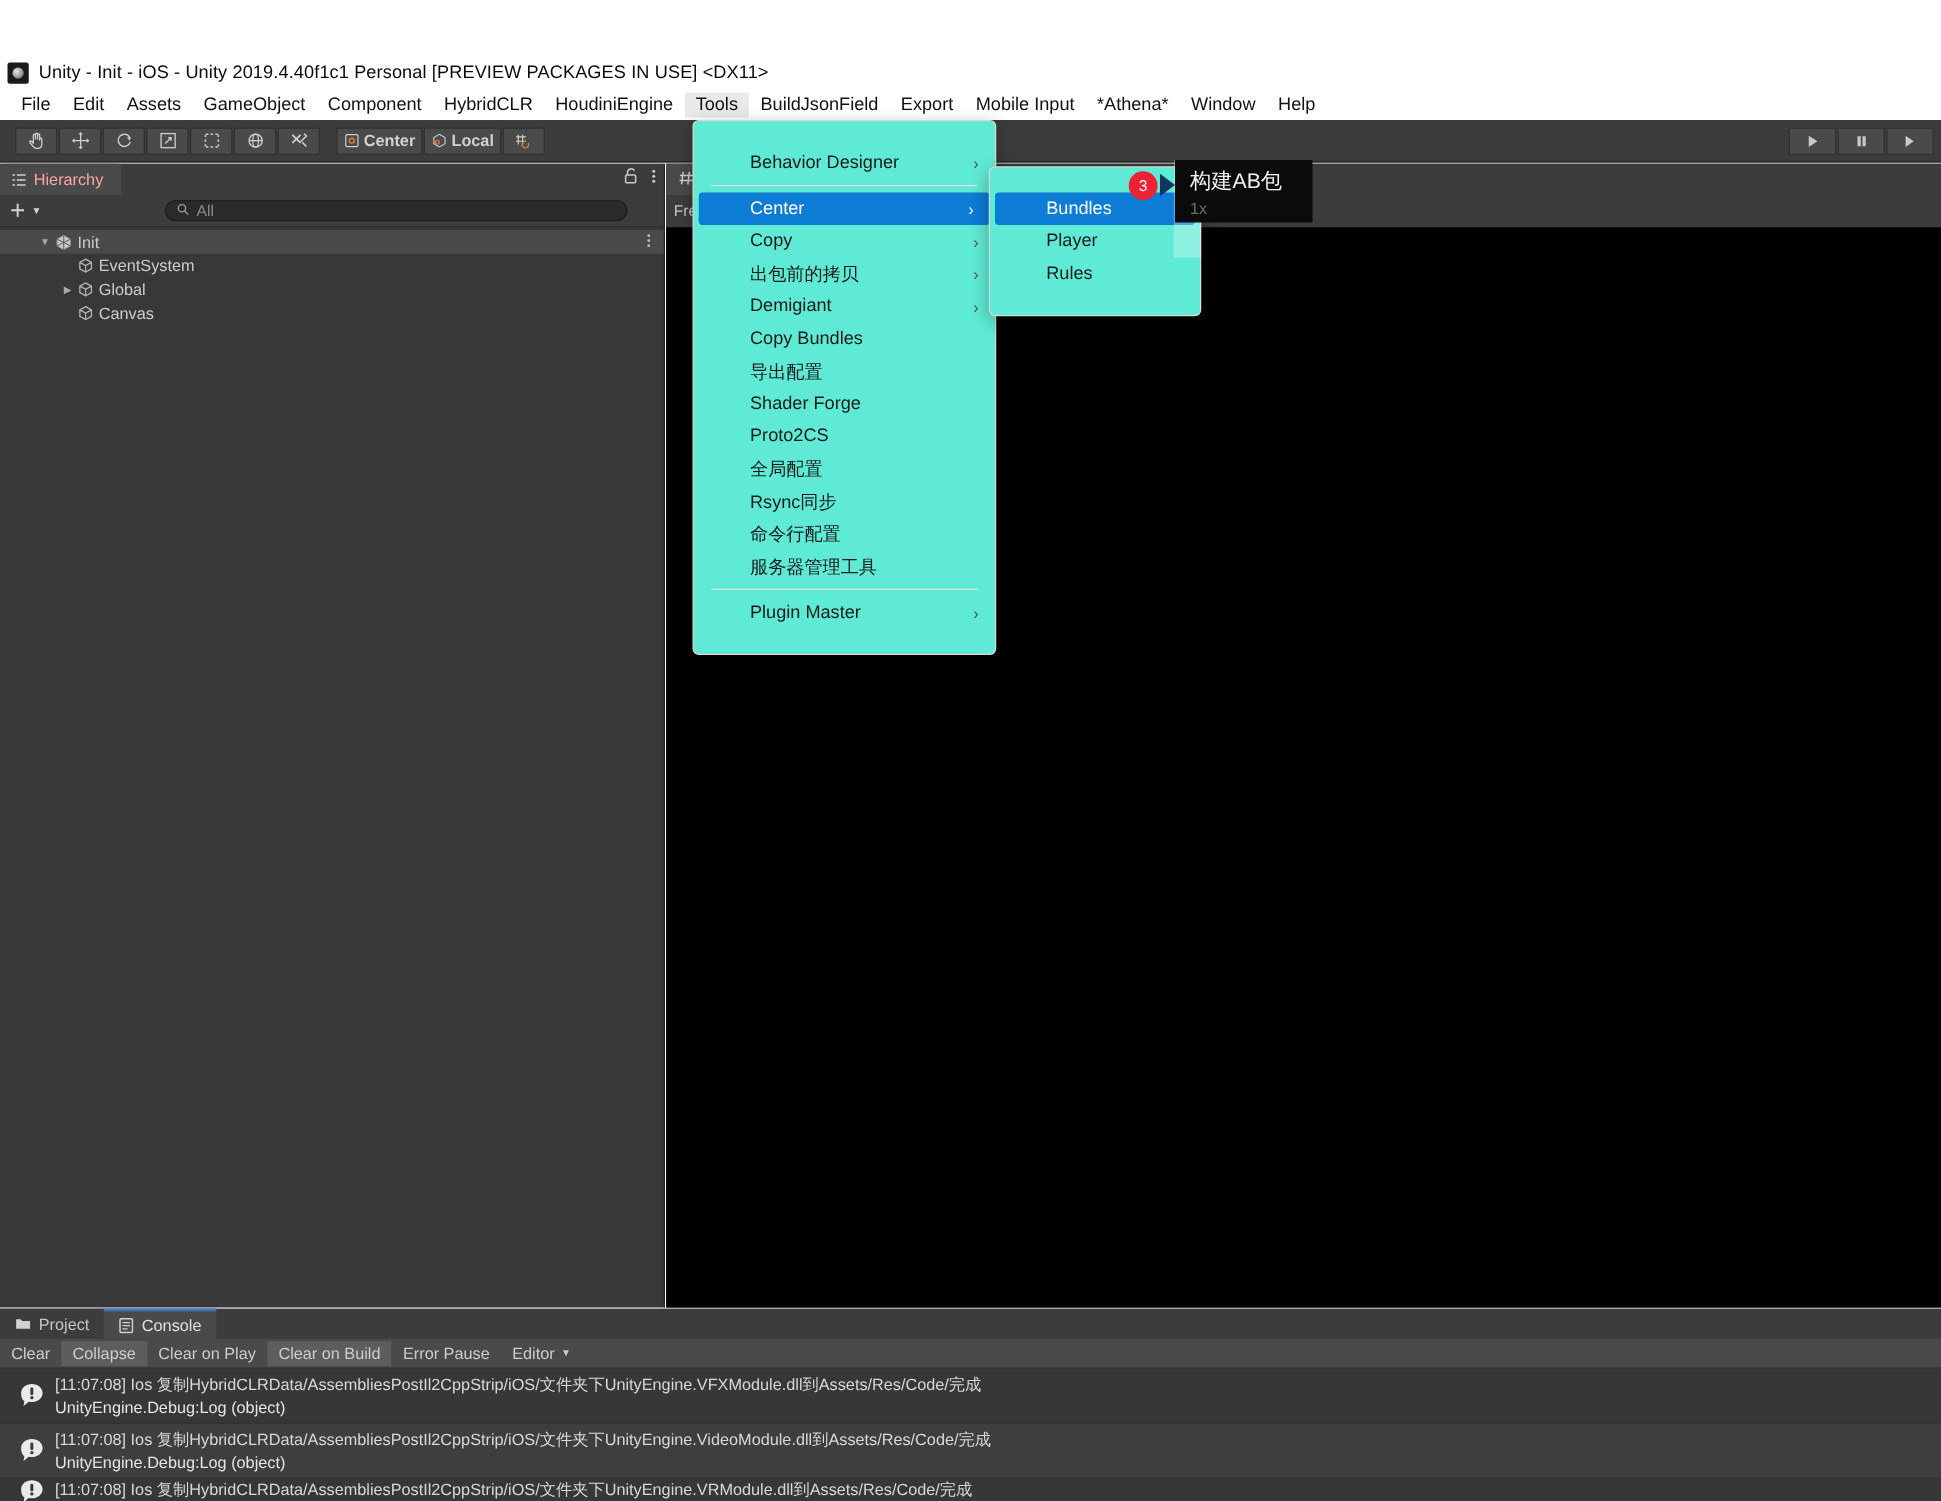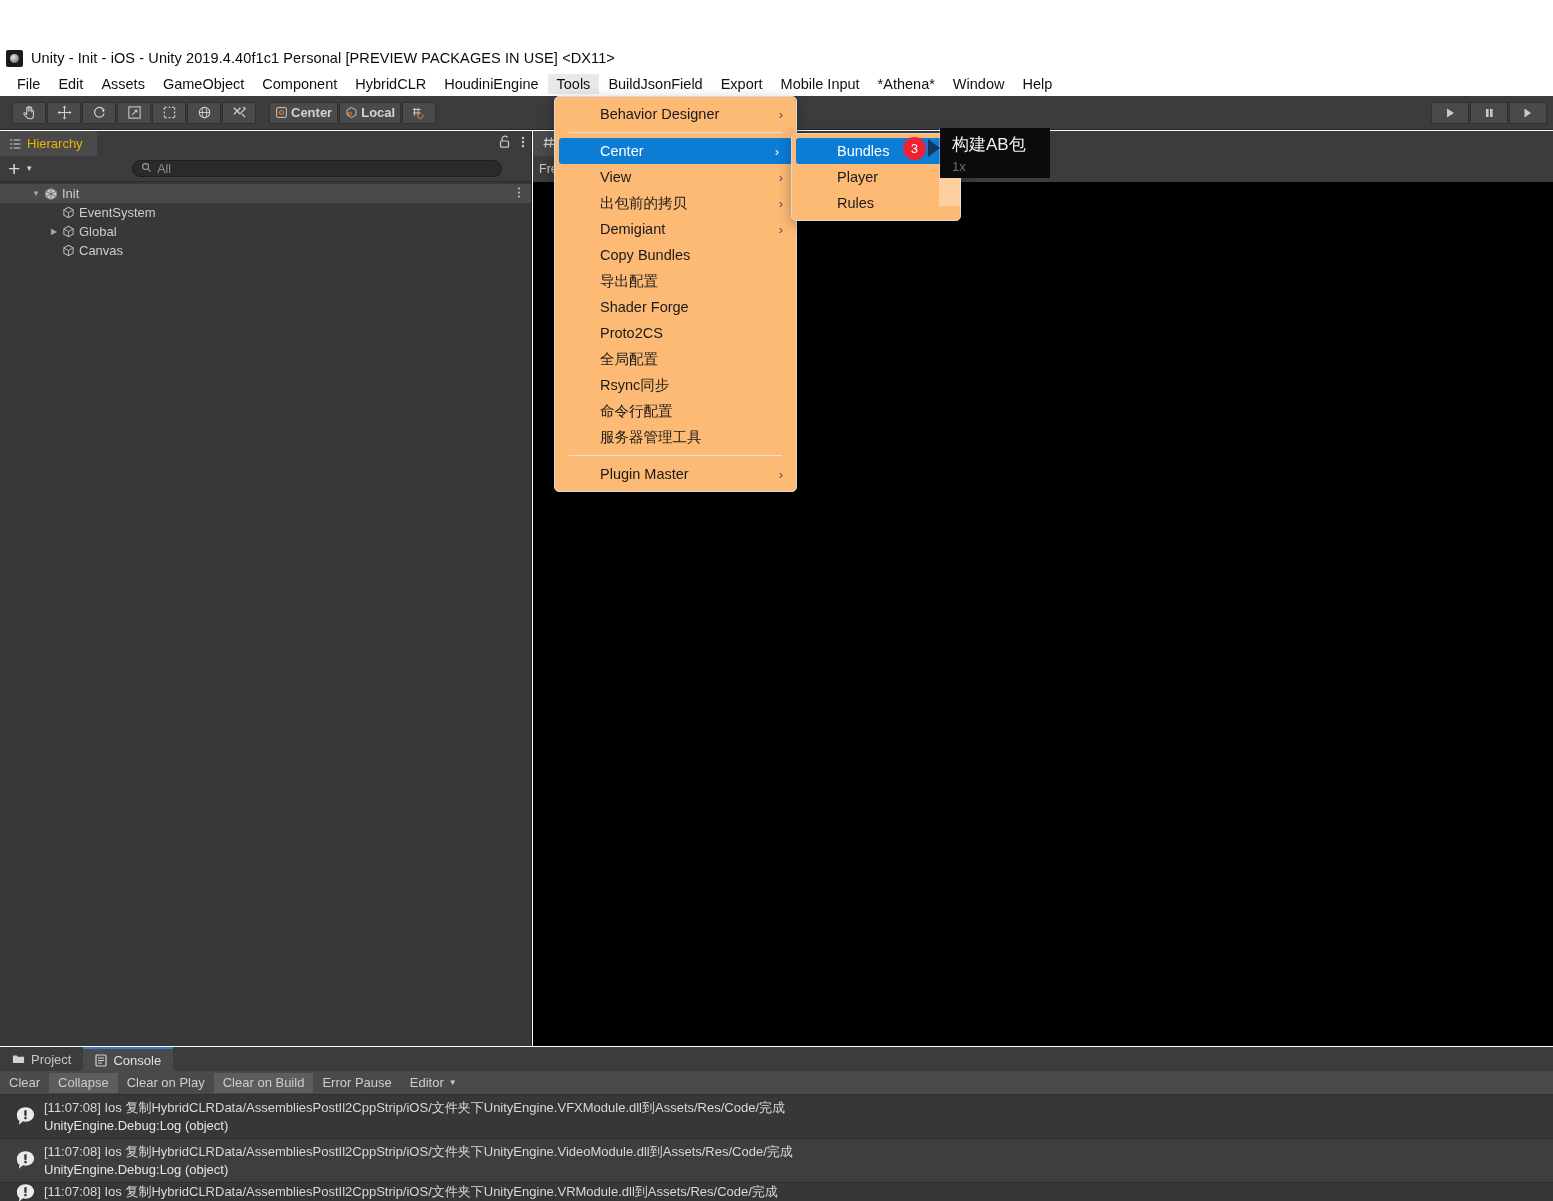--- a/index.html
+++ b/index.html
@@ -64,21 +64,21 @@
   .hierarchy {
     position:absolute; left:0; top:131px; width:532px; height:915px;
     background:#383838; border-right:1px solid #232323;
   }
   .panel-tabrow {
     height:25px; background:#3c3c3c; display:flex; align-items:center;
     position:relative;
   }
   .panel-tab {
     height:25px; background:#4a4a4a; display:flex; align-items:center;
-    padding:0 14px 0 9px; font-size:13px; color:#eab308;
+    padding:0 14px 0 9px; font-size:13px; color:#fca5a5;
     border-top-left-radius:3px; border-top-right-radius:3px;
   }
   .panel-tab .tabicon { margin-right:6px; display:flex; }
   .tabrow-right {
     position:absolute; right:6px; top:0; height:25px;
     display:flex; align-items:center; gap:10px;
   }
   .hier-toolbar {
     height:26px; background:#3c3c3c; display:flex; align-items:center;
     padding:0 8px; border-bottom:1px solid #2c2c2c;
@@ -118,22 +118,22 @@
     padding:0 10px; font-size:13px; color:#cfcfcf;
   }
   .gv-toolbar {
     height:26px; background:#3c3c3c; display:flex; align-items:center;
     padding:0 6px; font-size:12.5px; color:#c8c8c8;
   }
   .gv-body { position:absolute; left:0; top:51px; right:0; bottom:0; background:#000; }
 
   
   .menu {
-    position:absolute; background:#fdba74; border:1px solid #d8d8d8;
-    border-radius:5px; box-shadow:0 4px 14px rgba(0,0,0,.28); padding:4px 0;
+    position:absolute; background:#5eead4; border:1px solid #d8d8d8;
+    border-radius:5px; box-shadow:0 4px 14px rgba(0,0,0,.28); padding:20px 0;
     z-index:60;
   }
   #tools-menu { left:554px; top:96px; width:243px; }
   .mitem {
     height:26px; display:flex; align-items:center; padding:0 10px 0 45px;
     font-size:14.5px; color:#1a1a1a; position:relative; white-space:nowrap; cursor:default;
   }
   .mitem.hl { background:#0c7cd5; color:#ffffff; margin:0 4px; border-radius:3px;
               padding-left:41px; }
   .mitem .sub { position:absolute; right:13px; font-size:13px; color:#555; }
@@ -423,21 +423,21 @@
       <div class="mitem">
         <span>Behavior Designer</span>
         <span class="sub">›</span>
       </div>
       <div class="msep"></div>
       <div class="mitem hl">
         <span>Center</span>
         <span class="sub">›</span>
       </div>
       <div class="mitem">
-        <span>View</span>
+        <span>Copy</span>
         <span class="sub">›</span>
       </div>
       <div class="mitem">
         <span>出包前的拷贝</span>
         <span class="sub">›</span>
       </div>
       <div class="mitem">
         <span>Demigiant</span>
         <span class="sub">›</span>
       </div>

